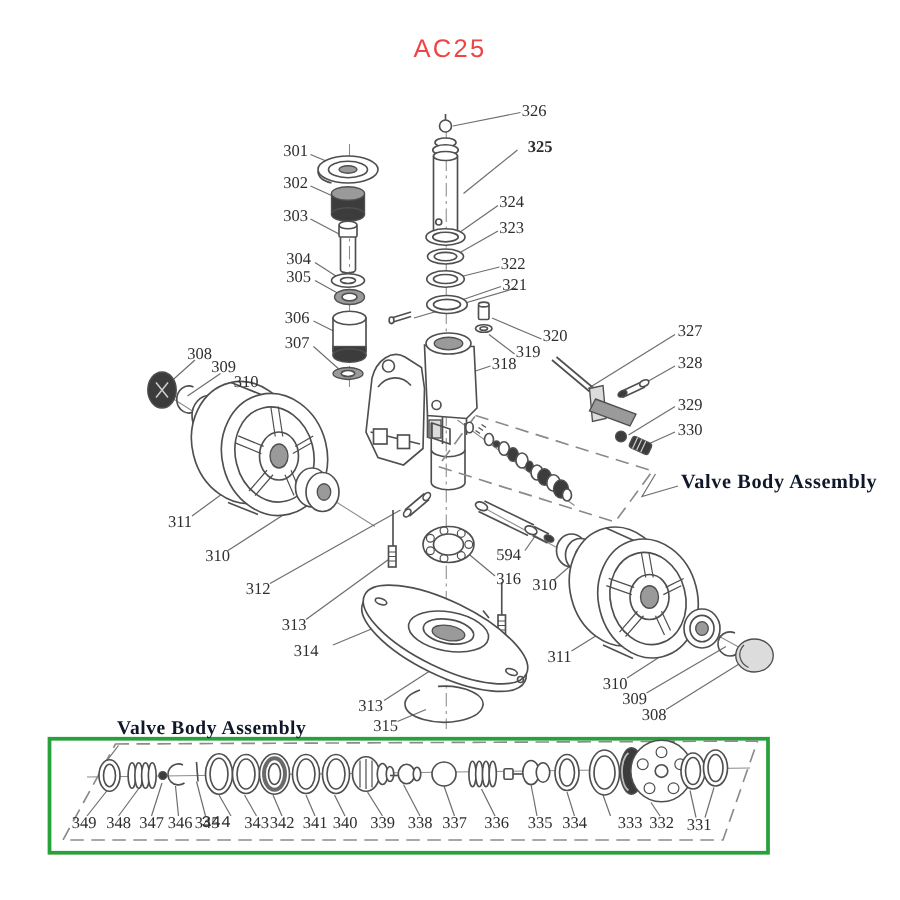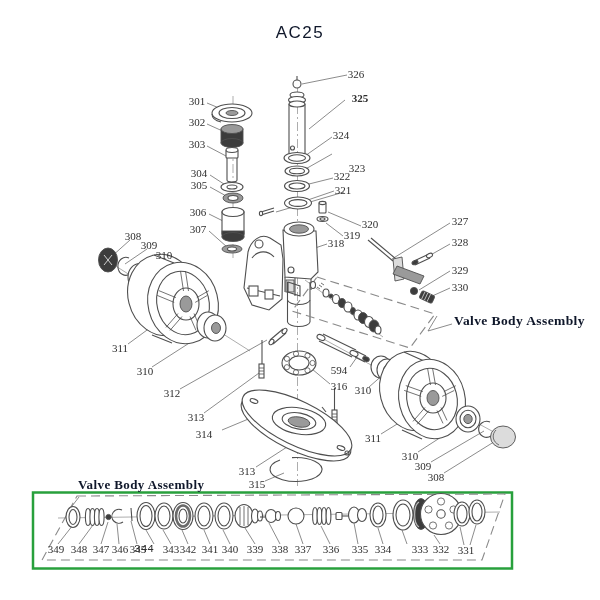--- a/index.html
+++ b/index.html
@@ -1,20 +1,20 @@
 <!DOCTYPE html>
 <html style="--line: #4f4f4f; --dark: #3c3c3c; --green: #28a03c; --labelc: #2e2e2e;"><head>
 <meta charset="utf-8">
 <style>
   html,body{margin:0;padding:0;background:#fff;}
   .stage{position:relative;width:600px;height:600px;background:#ffffff;overflow:hidden;
          font-family:"Liberation Serif", serif;}
   .title{position:absolute;left:0;right:0;top:23px;text-align:center;
          font-family:"Liberation Sans", sans-serif;font-size:17px;letter-spacing:1.5px;
-         color:#0f172a;}
+         color:#ef4444;}
   svg{position:absolute;left:0;top:0;}
   .ln{stroke:var(--line);fill:none;stroke-width:1.1;}
   .lnt{stroke:var(--line);fill:none;stroke-width:0.8;}
   .ldr{stroke:#6e6e6e;fill:none;stroke-width:0.8;}
   .cl{stroke:#8a8a8a;fill:none;stroke-width:0.7;}
   .dsh{stroke:#8a8a8a;fill:none;stroke-width:1.1;stroke-dasharray:9 5;}
   .dk{fill:var(--dark);stroke:var(--line);stroke-width:0.9;}
   .gy{fill:#9a9a9a;stroke:var(--line);stroke-width:0.9;}
   .lg{fill:#dcdcdc;stroke:var(--line);stroke-width:0.9;}
   .wh{fill:#ffffff;stroke:var(--line);stroke-width:1.1;}
@@ -388,21 +388,21 @@
       <span class="part-label" style="left: 363px; top: 390px;">310</span>
       <span class="part-label" style="left: 373px; top: 438px;">311</span>
       <span class="part-label" style="left: 410px; top: 456px;">310</span>
       <span class="part-label" style="left: 423px; top: 466px;">309</span>
       <span class="part-label" style="left: 436px; top: 477px;">308</span>
       <span class="part-label" style="left: 336px; top: 243px; text-align: right;">318</span>
       <span class="part-label" style="left: 352px; top: 235px;">319</span>
       <span class="part-label" style="left: 370px; top: 224px;">320</span>
       <span class="part-label" style="left: 343px; top: 190px;">321</span>
       <span class="part-label" style="left: 342px; top: 176px;">322</span>
-      <span class="part-label" style="left: 357px; top: 152px; margin-top: 16px;">323</span>
+      <span class="part-label" style="left: 341px; top: 152px;">323</span>
       <span class="part-label" style="left: 341px; top: 135px;">324</span>
       <span class="part-label" style="left: 360px; top: 98px; font-weight: bold;">325</span>
       <span class="part-label" style="left: 356px; top: 74px;">326</span>
       <span class="part-label" style="left: 460px; top: 221px;">327</span>
       <span class="part-label" style="left: 460px; top: 242px;">328</span>
       <span class="part-label" style="left: 460px; top: 270px;">329</span>
       <span class="part-label" style="left: 460px; top: 287px;">330</span>
       <span class="part-label" style="left: 56px; top: 549px;">349</span>
       <span class="part-label" style="left: 79px; top: 549px;">348</span>
       <span class="part-label" style="left: 101px; top: 549px;">347</span>

